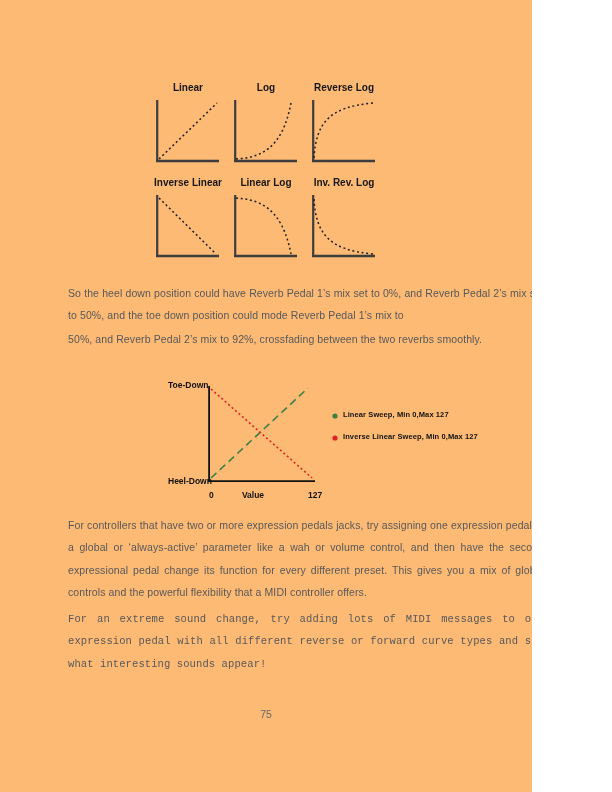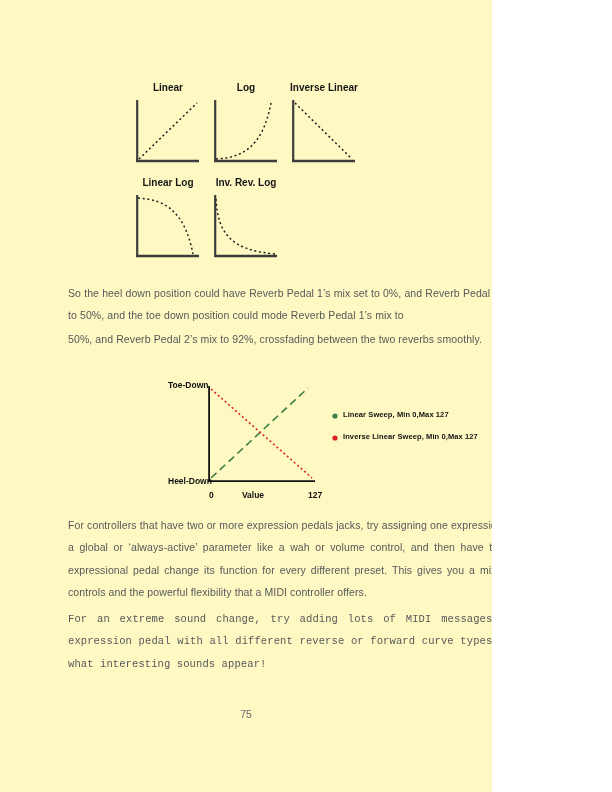--- a/index.html
+++ b/index.html
@@ -1,16 +1,16 @@
 <!DOCTYPE html>
 <html><head>
 <meta charset="utf-8">
 <style>
   html,body{margin:0;padding:0;background:#fff;}
-  .page{position:relative;width:492px;height:792px;background:#fef9c3;overflow:hidden;
+  .page{position:relative;width:532px;height:792px;background:#fdba74;overflow:hidden;
         font-family:"Liberation Sans",sans-serif;}
 
   
   .curve-grid{position:absolute;top:81px;left:50%;transform:translateX(-50%);
               display:grid;grid-template-columns:repeat(3,64px);column-gap:14px;row-gap:13px;}
   .mini{width:64px;}
   .mini-title{width:110px;margin-left:-23px;text-align:center;font-weight:bold;
               font-size:10px;line-height:13px;color:#161616;white-space:nowrap;margin-bottom:6px;}
   .mini svg{display:block;}
 
@@ -60,20 +60,28 @@
 
     <div class="mini">
       <div class="mini-title">Log</div>
       <svg width="64" height="63" viewBox="0 0 64 63">
         <line x1="1.2" y1="0" x2="1.2" y2="62" stroke="#3d3d3d" stroke-width="2.2"></line>
         <line x1="0" y1="61" x2="63" y2="61" stroke="#3d3d3d" stroke-width="2.4"></line>
         <path d="M2,59 C26,57.5 48,50 57,3" fill="none" stroke="#1f1f1f" stroke-width="1.5" stroke-dasharray="2 2.7"></path>
       </svg>
     </div>
 
+    <div class="mini">
+      <div class="mini-title">Reverse Log</div>
+      <svg width="64" height="63" viewBox="0 0 64 63">
+        <line x1="1.2" y1="0" x2="1.2" y2="62" stroke="#3d3d3d" stroke-width="2.2"></line>
+        <line x1="0" y1="61" x2="63" y2="61" stroke="#3d3d3d" stroke-width="2.4"></line>
+        <path d="M2,58 C4,22 18,7 61,3" fill="none" stroke="#1f1f1f" stroke-width="1.5" stroke-dasharray="2 2.7"></path>
+      </svg>
+    </div>
 
     <div class="mini">
       <div class="mini-title">Inverse Linear</div>
       <svg width="64" height="63" viewBox="0 0 64 63">
         <line x1="1.2" y1="0" x2="1.2" y2="62" stroke="#3d3d3d" stroke-width="2.2"></line>
         <line x1="0" y1="61" x2="63" y2="61" stroke="#3d3d3d" stroke-width="2.4"></line>
         <path d="M3,3 L60,59" fill="none" stroke="#1f1f1f" stroke-width="1.5" stroke-dasharray="2 2.7"></path>
       </svg>
     </div>
 

